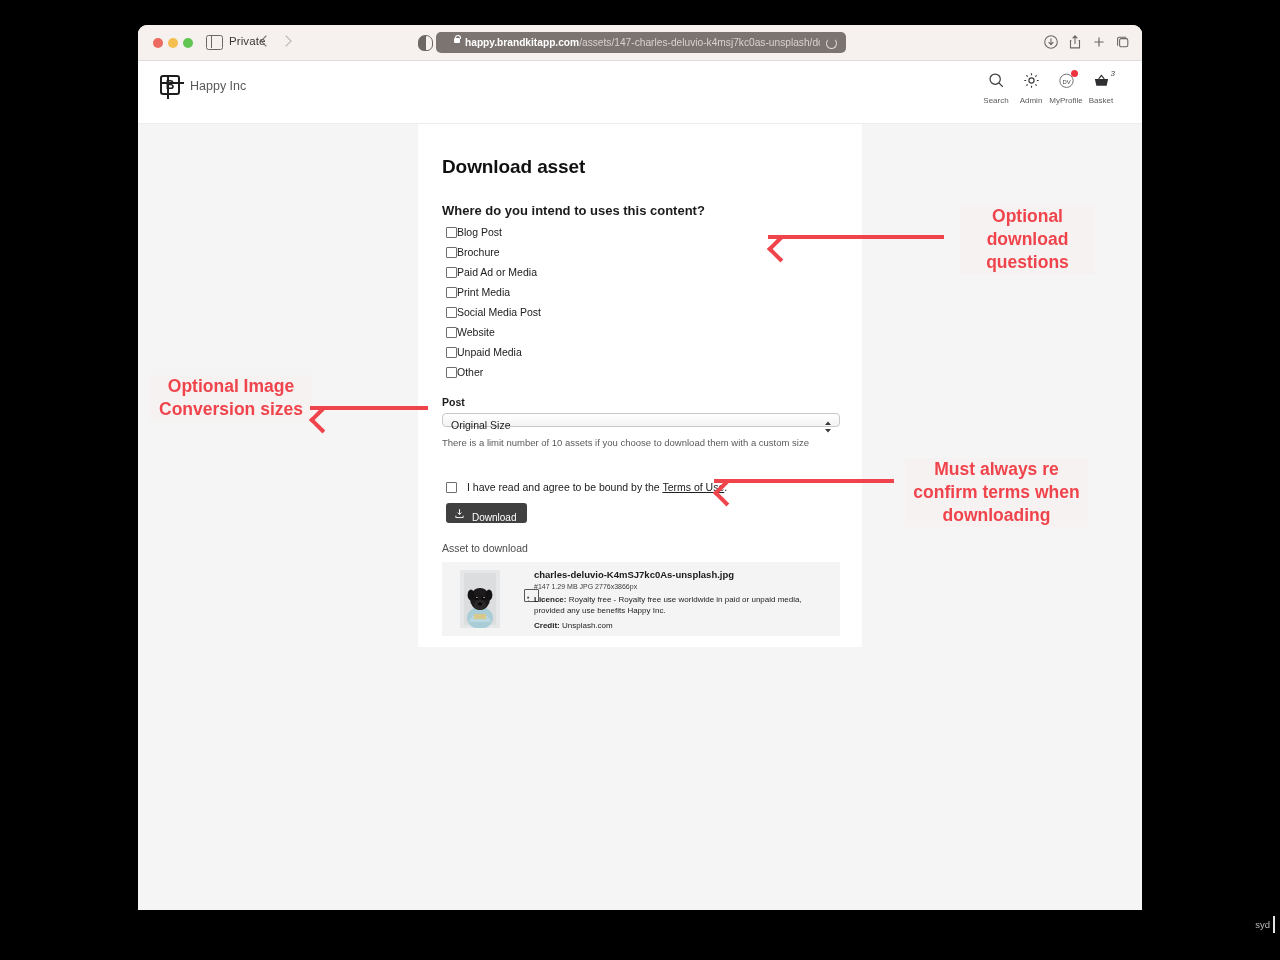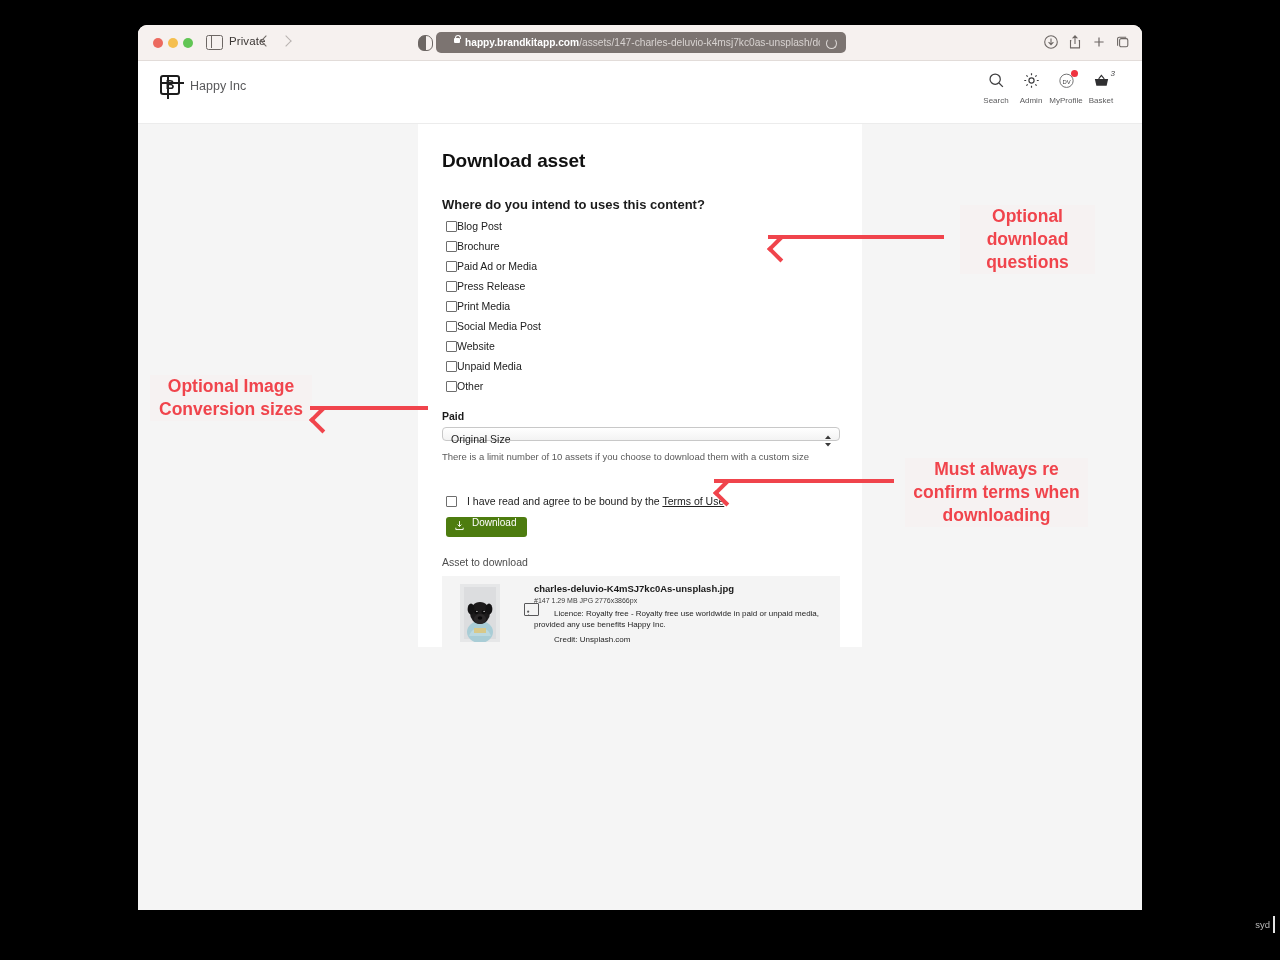--- a/index.html
+++ b/index.html
@@ -174,21 +174,21 @@
     background: #ffffff;
   }
   #panel {
     position: absolute;
     left: 24px; top: 20px;
     width: 398px;
   }
   #page-title {
     font-size: 19px; font-weight: 700; color: #101010;
     letter-spacing: -0.1px;
-    margin: 6px 0 25px 0;
+    margin: 12px 0 25px 0;
   }
   #q-label {
     font-size: 13px; font-weight: 700; color: #1b1b1b;
     margin-bottom: 4px;
   }
   .cb-row {
     position: relative;
     height: 20px;
     display: flex; align-items: center;
   }
@@ -230,23 +230,23 @@
   }
   #terms-text {
     margin-left: 10px;
     font-size: 10.5px; color: #202020;
   }
   #terms-link {
     color: #202020; text-decoration: underline;
   }
   #download-btn {
     margin-top: 10px; margin-left: 4px;
-    display: inline-flex; align-items: flex-start;
+    display: inline-flex; align-items: flex-end;
     height: 20px; padding: 0 11px 0 8px;
-    background: #4d7c0f;
+    background: #404040;
     border-radius: 3px;
     cursor: pointer;
   }
   #download-btn-label {
     margin-left: 7px;
     font-size: 10px; color: #ffffff;
   }
   #asset-heading {
     margin-top: 19px;
     font-size: 10.5px; color: #4d4d4d;
@@ -278,21 +278,21 @@
     font-size: 9.5px; font-weight: 700; color: #1a1a1a;
   }
   #asset-meta {
     margin-top: 3px;
     font-size: 7px; color: #3c3c3c;
   }
   .asset-line {
     margin-top: 4px;
     font-size: 8px; color: #242424; line-height: 11px;
   }
-  .asset-line b { font-weight: 400; margin-left: 20px; }
+  .asset-line b { font-weight: 700; }
 
   
   .anno {
     position: absolute;
     color: #f0444c;
     font-weight: 700;
     text-align: center;
     line-height: 23px;
     font-size: 17.5px;
     background: rgba(247,241,241,0.72);
@@ -446,45 +446,41 @@
             <label class="cb-row">
               <span class="cb-box"></span>
               <span class="cb-text">Brochure</span>
             </label>
             <label class="cb-row">
               <span class="cb-box"></span>
               <span class="cb-text">Paid Ad or Media</span>
             </label>
             <label class="cb-row">
               <span class="cb-box"></span>
-              <span class="cb-text">Press Release</span>
-            </label>
-            <label class="cb-row">
-              <span class="cb-box"></span>
               <span class="cb-text">Print Media</span>
             </label>
             <label class="cb-row">
               <span class="cb-box"></span>
               <span class="cb-text">Social Media Post</span>
             </label>
             <label class="cb-row">
               <span class="cb-box"></span>
               <span class="cb-text">Website</span>
             </label>
             <label class="cb-row">
               <span class="cb-box"></span>
               <span class="cb-text">Unpaid Media</span>
             </label>
             <label class="cb-row">
               <span class="cb-box"></span>
               <span class="cb-text">Other</span>
             </label>
           </div>
 
-          <div id="size-label">Paid</div>
+          <div id="size-label">Post</div>
           <div id="size-select">
             <span id="size-value">Original Size</span>
             <span id="size-arrows">
               <svg width="8" height="12" viewBox="0 0 8 12" fill="#3a3a3a">
                 <path d="M4 0.4L7 3.9H1L4 0.4z"></path>
                   <path d="M4 11.6L1 8.1h6L4 11.6z"></path>
               </svg>
             </span>
           </div>
           <div id="limit-note">There is a limit number of 10 assets if you choose to download them with a custom size</div>

